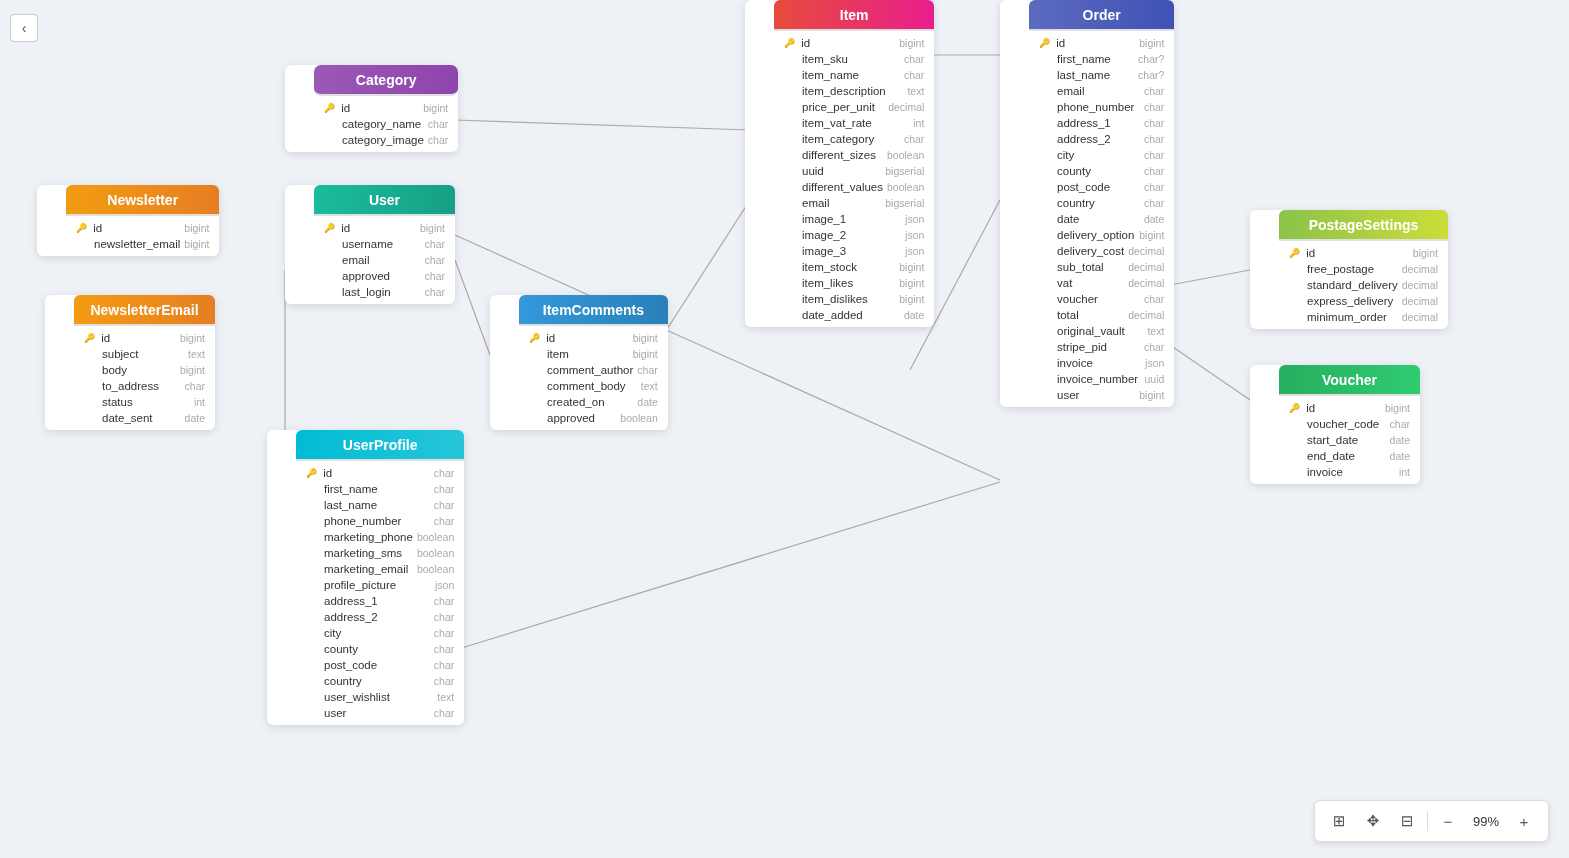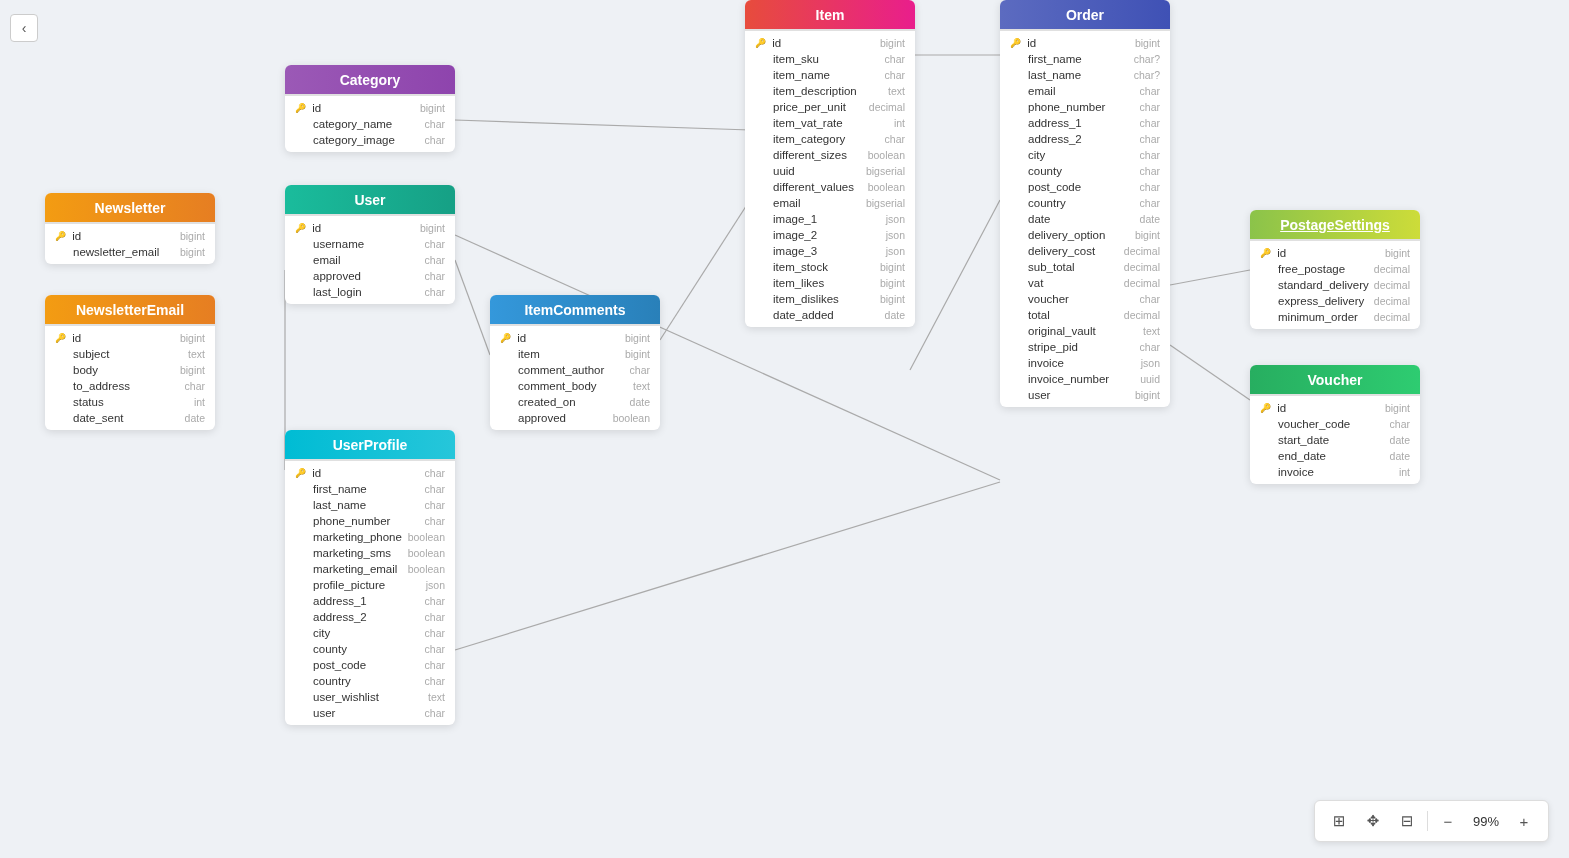--- a/index.html
+++ b/index.html
@@ -27,20 +27,21 @@
     }
 
     
     .db-table {
       position: absolute;
       background: #fff;
       border-radius: 6px;
       box-shadow: 0 2px 8px rgba(0,0,0,0.12);
       min-width: 170px;
       overflow: visible;
+      padding-left: 29px;
     }
 
     .db-table-header {
       text-align: center;
       font-weight: 700;
       font-size: 14px;
       padding: 7px 12px 6px;
       border-radius: 6px 6px 0 0;
       color: #333;
       border-bottom: 2px solid #e0e0e0;
@@ -70,29 +71,29 @@
       text-align: right;
     }
 
     .db-field .pk-icon {
       font-size: 10px;
       color: #888;
       margin-right: 2px;
     }
 
     
-    .header-purple { background: linear-gradient(90deg, #9b59b6, #8e44ad); color: #fff; }
+    .header-purple { background: linear-gradient(90deg, #9b59b6, #8e44ad); color: #fff; border-radius: 7px; }
     .header-teal { background: linear-gradient(90deg, #1abc9c, #16a085); color: #fff; }
     .header-orange { background: linear-gradient(90deg, #f39c12, #e67e22); color: #fff; }
     .header-blue { background: linear-gradient(90deg, #3498db, #2980b9); color: #fff; }
     .header-red-pink { background: linear-gradient(90deg, #e74c3c, #e91e8c); color: #fff; }
     .header-indigo { background: linear-gradient(90deg, #5c6bc0, #3f51b5); color: #fff; }
     .header-green { background: linear-gradient(90deg, #27ae60, #2ecc71); color: #fff; }
     .header-cyan { background: linear-gradient(90deg, #00bcd4, #26c6da); color: #fff; }
-    .header-lime { background: linear-gradient(90deg, #8bc34a, #cddc39); color: #fff; text-decoration: underline; }
+    .header-lime { background: linear-gradient(90deg, #8bc34a, #cddc39); color: #fff; }
 
     
     .connectors {
       position: absolute;
       top: 0; left: 0;
       width: 100%; height: 100%;
       pointer-events: none;
       z-index: 0;
     }
 
@@ -168,21 +169,21 @@
 <div class="bottom-toolbar">
   <button class="toolbar-btn">⊞</button>
   <button class="toolbar-btn">✥</button>
   <button class="toolbar-btn">⊟</button>
   <div class="toolbar-divider"></div>
   <button class="toolbar-btn">−</button>
   <span class="zoom-level">99%</span>
   <button class="toolbar-btn">+</button>
 </div>
 
-<div class="db-table" style="left: 45px; top: 185px; margin-top: 8px;">
+<div class="db-table" style="left: 37px; top: 185px;">
     <div class="db-table-header header-orange">Newsletter</div>
     <div class="db-table-body">
       <div class="db-field">
         <span class="pk-icon" style="font-size: 9px;">🔑</span>
         <span class="field-name">id</span>
         <span class="field-type">bigint</span>
       </div>
       <div class="db-field">
         <span style="width: 14px;"></span>
         <span class="field-name">newsletter_email</span>
@@ -268,21 +269,21 @@
         <span class="field-name">approved</span>
         <span class="field-type">char</span>
       </div>
       <div class="db-field">
         <span style="width: 14px;"></span>
         <span class="field-name">last_login</span>
         <span class="field-type">char</span>
       </div>
     </div>
   </div>
-<div class="db-table" style="left: 285px; top: 430px;">
+<div class="db-table" style="left: 267px; top: 430px;">
     <div class="db-table-header header-cyan">UserProfile</div>
     <div class="db-table-body">
       <div class="db-field">
         <span class="pk-icon" style="font-size: 9px;">🔑</span>
         <span class="field-name">id</span>
         <span class="field-type">char</span>
       </div>
       <div class="db-field">
         <span style="width: 14px;"></span>
         <span class="field-name">first_name</span>

